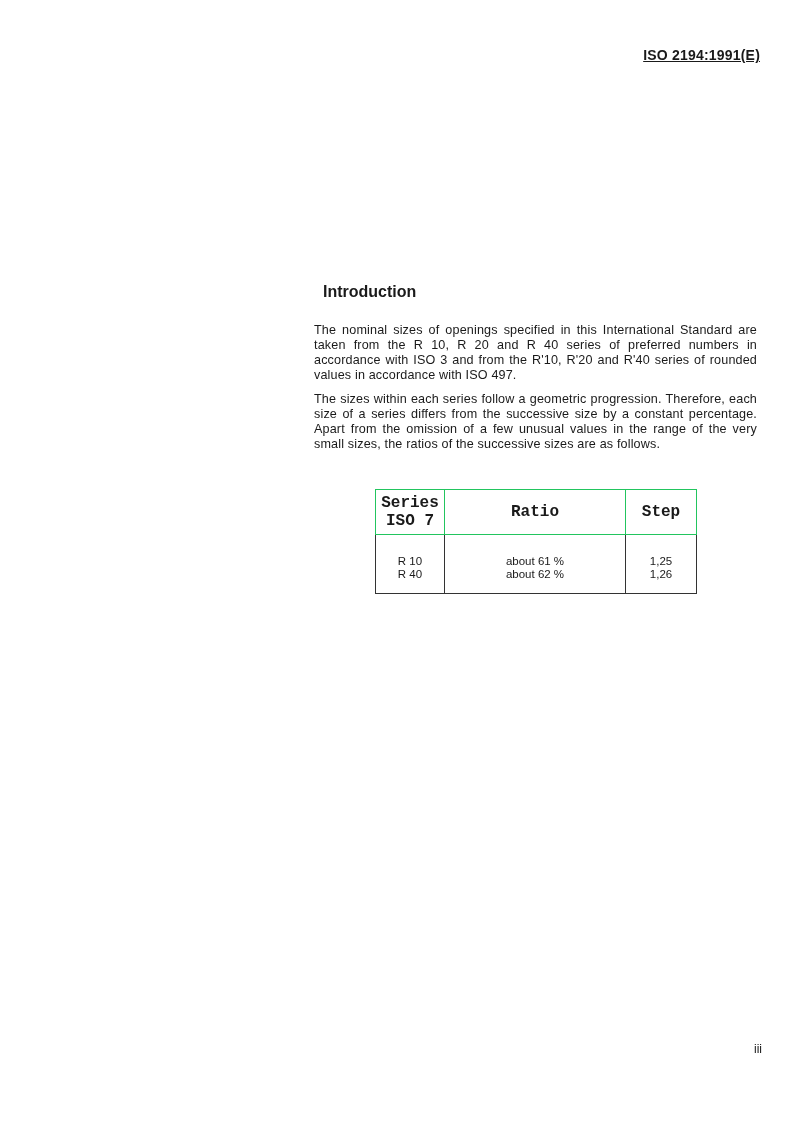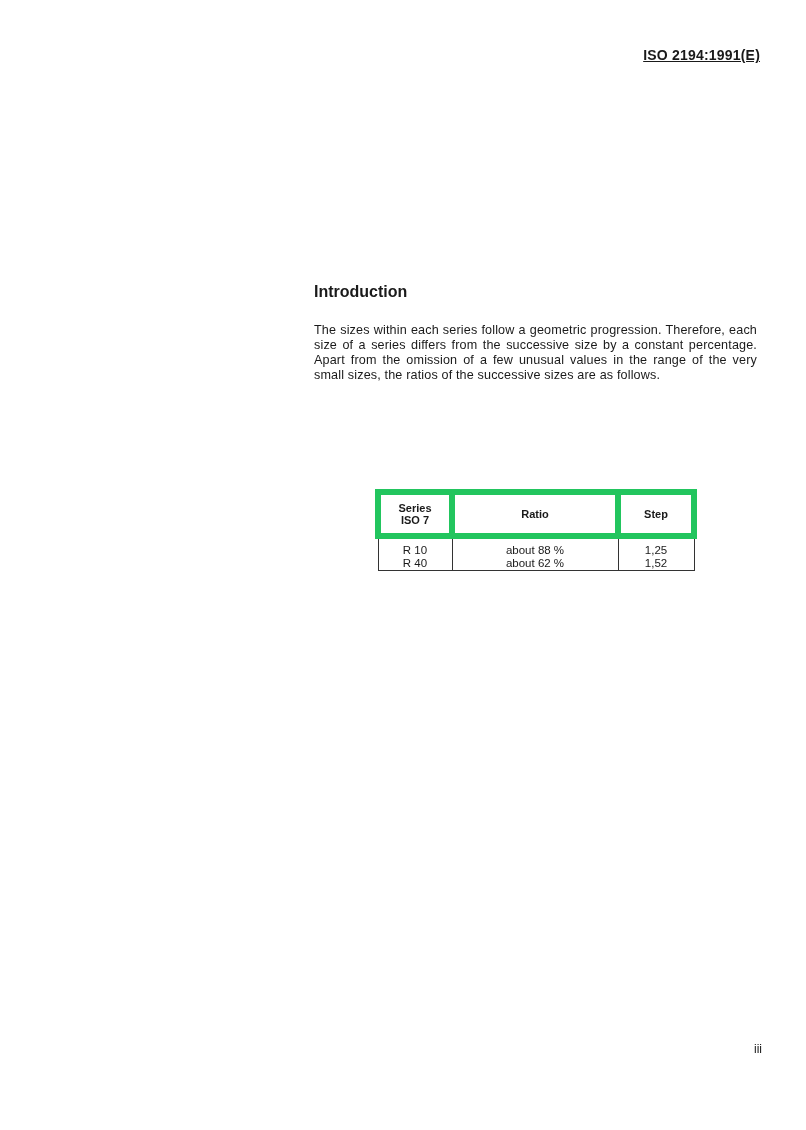--- a/index.html
+++ b/index.html
@@ -1,59 +1,60 @@
 <!DOCTYPE html>
 <html><head>
 <meta charset="utf-8">
 <style>
   html, body { margin: 0; padding: 0; background: #ffffff; }
   body { width: 806px; height: 1130px; position: relative; overflow: hidden;
          font-family: "Liberation Sans", sans-serif; color: #1a1a1a; }
   .header { position: absolute; top: 47px; right: 46px; font-weight: bold; font-size: 14px; letter-spacing: 0.2px; text-decoration: underline; }
   .content { position: absolute; left: 314px; top: 283px; width: 443px; }
-  h1 { font-size: 16px; font-weight: bold; margin: 0 0 22px 0; }
+  h1 { font-size: 16px; font-weight: bold; margin: 0 0 22px 9px; }
   p { font-size: 12.6px; line-height: 15px; margin: 0 0 9px 0; text-align: justify; letter-spacing: 0.15px; }
   table { position: absolute; left: 375px; top: 489px; width: 322px; border-collapse: collapse;
           border: 1px solid #333; font-size: 11.5px; }
-  th { font-weight: bold; font-size: 11px; padding: 4px 4px; border: 6px solid #22c55e; height: 30px; }
+  th { font-weight: bold; font-size: 16px; padding: 4px 4px; border: 1px solid #22c55e; height: 30px; font-family: Liberation Mono, monospace; }
   td { text-align: center; padding: 0 4px; line-height: 13px; border-left: 1px solid #333; border-right: 1px solid #333; }
-  tr.first td { padding-top: 5px; }
-  tr.last td { padding-bottom: 0; }
+  tr.first td { padding-top: 20px; }
+  tr.last td { padding-bottom: 12px; }
   .col1 { width: 60px; }
   .col3 { width: 62px; }
   .pagenum { position: absolute; right: 44px; top: 1042px; font-size: 12px; }
 </style>
 </head>
 <body>
 
 <div class="header">ISO 2194:1991(E)</div>
 
 <div class="content">
   <h1>Introduction</h1>
+  <p>The nominal sizes of openings specified in this International Standard are taken from the R 10, R 20 and R 40 series of preferred numbers in accordance with ISO 3 and from the R'10, R'20 and R'40 series of rounded values in accordance with ISO 497.</p>
   <p>The sizes within each series follow a geometric progression. Therefore, each size of a series differs from the successive size by a constant percentage. Apart from the omission of a few unusual values in the range of the very small sizes, the ratios of the successive sizes are as follows.</p>
 </div>
 
 <table>
   <thead>
     <tr>
       <th class="col1">
         <div>Series</div>
         <div>ISO 7</div>
       </th>
       <th>Ratio</th>
       <th class="col3">Step</th>
     </tr>
   </thead>
   <tbody>
     <tr class="first">
       <td>R 10</td>
-      <td>about 88 %</td>
+      <td>about 61 %</td>
       <td>1,25</td>
     </tr>
     <tr class="last">
       <td>R 40</td>
       <td>about 62 %</td>
-      <td>1,52</td>
+      <td>1,26</td>
     </tr>
   </tbody>
 </table>
 
 <div class="pagenum">iii</div>
 
 </body></html>

